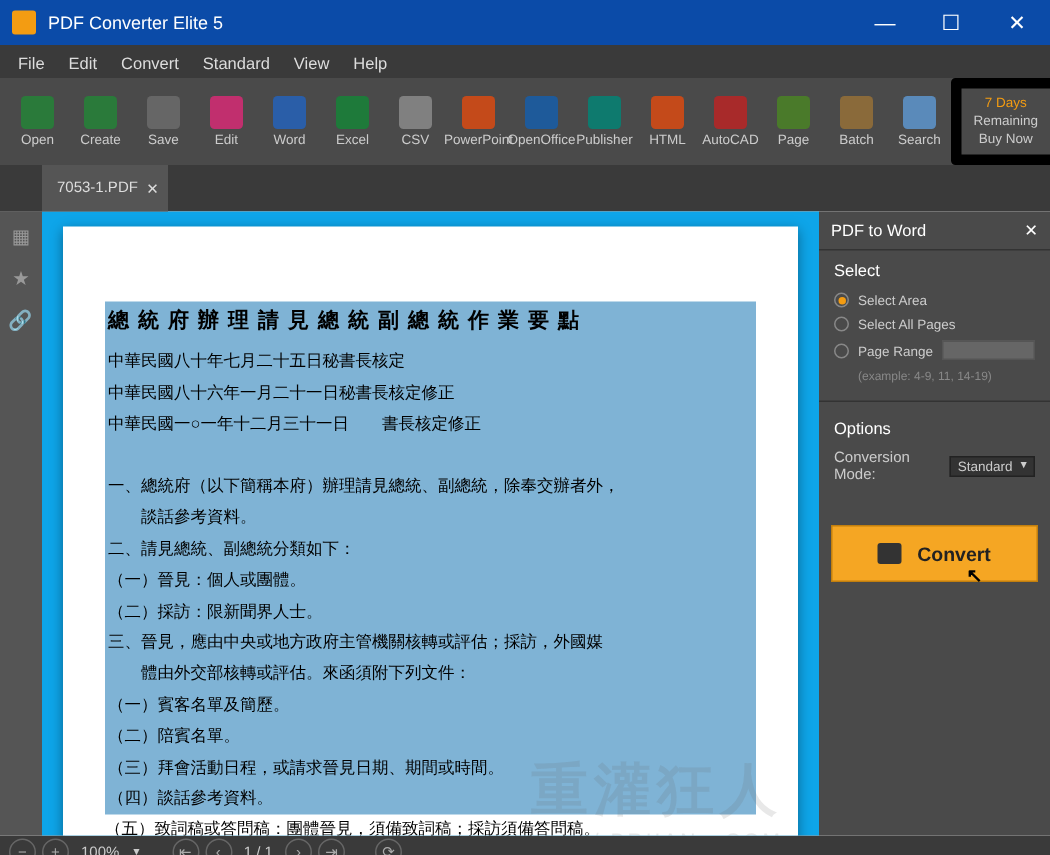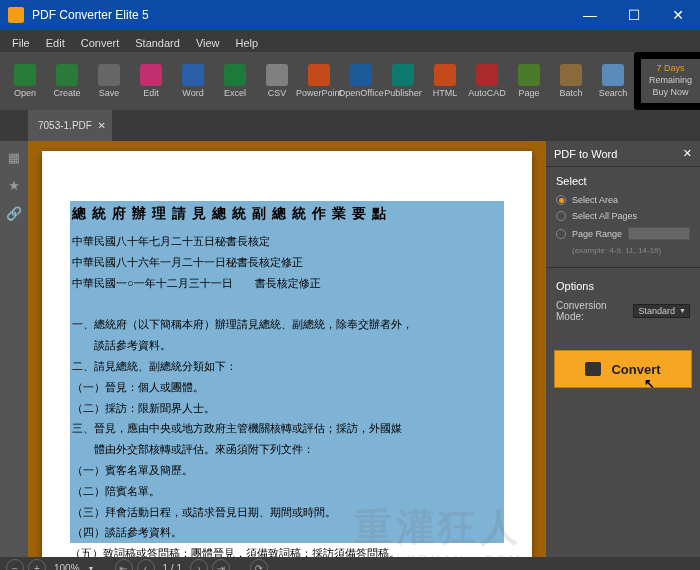--- a/index.html
+++ b/index.html
@@ -23,21 +23,21 @@
 
 .tabbar { height: 31px; background: #3a3a3a; display: flex; align-items: center; }
 .left-rail-spacer { width: 28px; height: 100%; background: #3a3a3a; }
 .doc-tab { height: 100%; background: #555; color: #ddd; font-size: 10px; padding: 0 20px 0 10px; display: flex; align-items: center; position: relative; }
 .tab-close { position: absolute; right: 6px; font-size: 10px; }
 
 .main-area { display: flex; height: 416px; }
 .left-rail { width: 28px; background: #555; display: flex; flex-direction: column; align-items: center; padding-top: 6px; gap: 8px; }
 .rail-btn { width: 20px; height: 20px; color: #999; display: flex; align-items: center; justify-content: center; font-size: 13px; }
 
-.doc-view { flex: 1; background: #a16207; display: flex; justify-content: center; padding: 10px 14px; overflow: hidden; }
+.doc-view { flex: 1; background: #0ea5e9; display: flex; justify-content: center; padding: 10px 14px; overflow: hidden; }
 .page { width: 490px; height: 430px; background: #fff; box-shadow: 0 2px 8px rgba(0,0,0,0.4); padding: 50px 28px 20px; font-size: 11px; line-height: 1.8; font-family: "Microsoft JhengHei","PMingLiU",serif; color: #000; position: relative; }
 .page-title { font-size: 14px; font-weight: bold; letter-spacing: 6px; margin-bottom: 6px; }
 .highlight { background: #7fb3d5; display: block; padding: 0 2px; }
 .page-line { margin-bottom: 1px; }
 .watermark { position: absolute; bottom: 20px; right: 10px; font-size: 38px; font-weight: bold; color: rgba(100,100,100,0.15); letter-spacing: 4px; }
 .watermark-url { position: absolute; bottom: 8px; right: 10px; font-size: 14px; color: rgba(100,100,100,0.15); letter-spacing: 2px; }
 
 .side-panel { width: 154px; background: #4a4a4a; color: #ccc; font-size: 10px; }
 .panel-header { height: 26px; display: flex; align-items: center; justify-content: space-between; padding: 0 8px; color: #fff; font-size: 11px; border-bottom: 1px solid #333; }
 .panel-section { padding: 8px 10px; }

